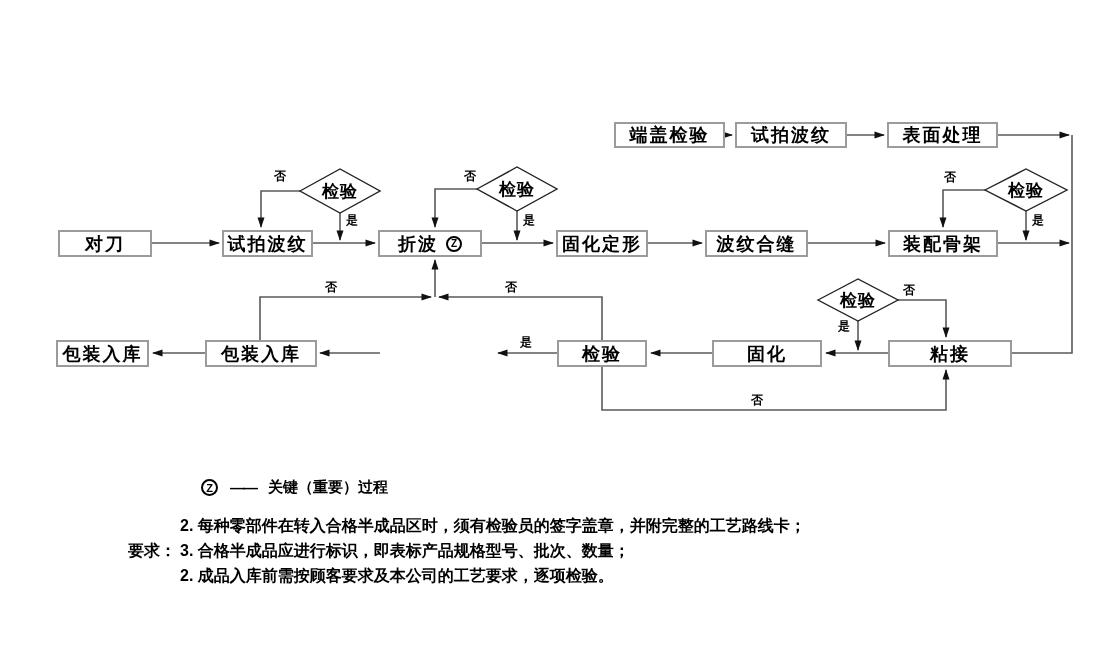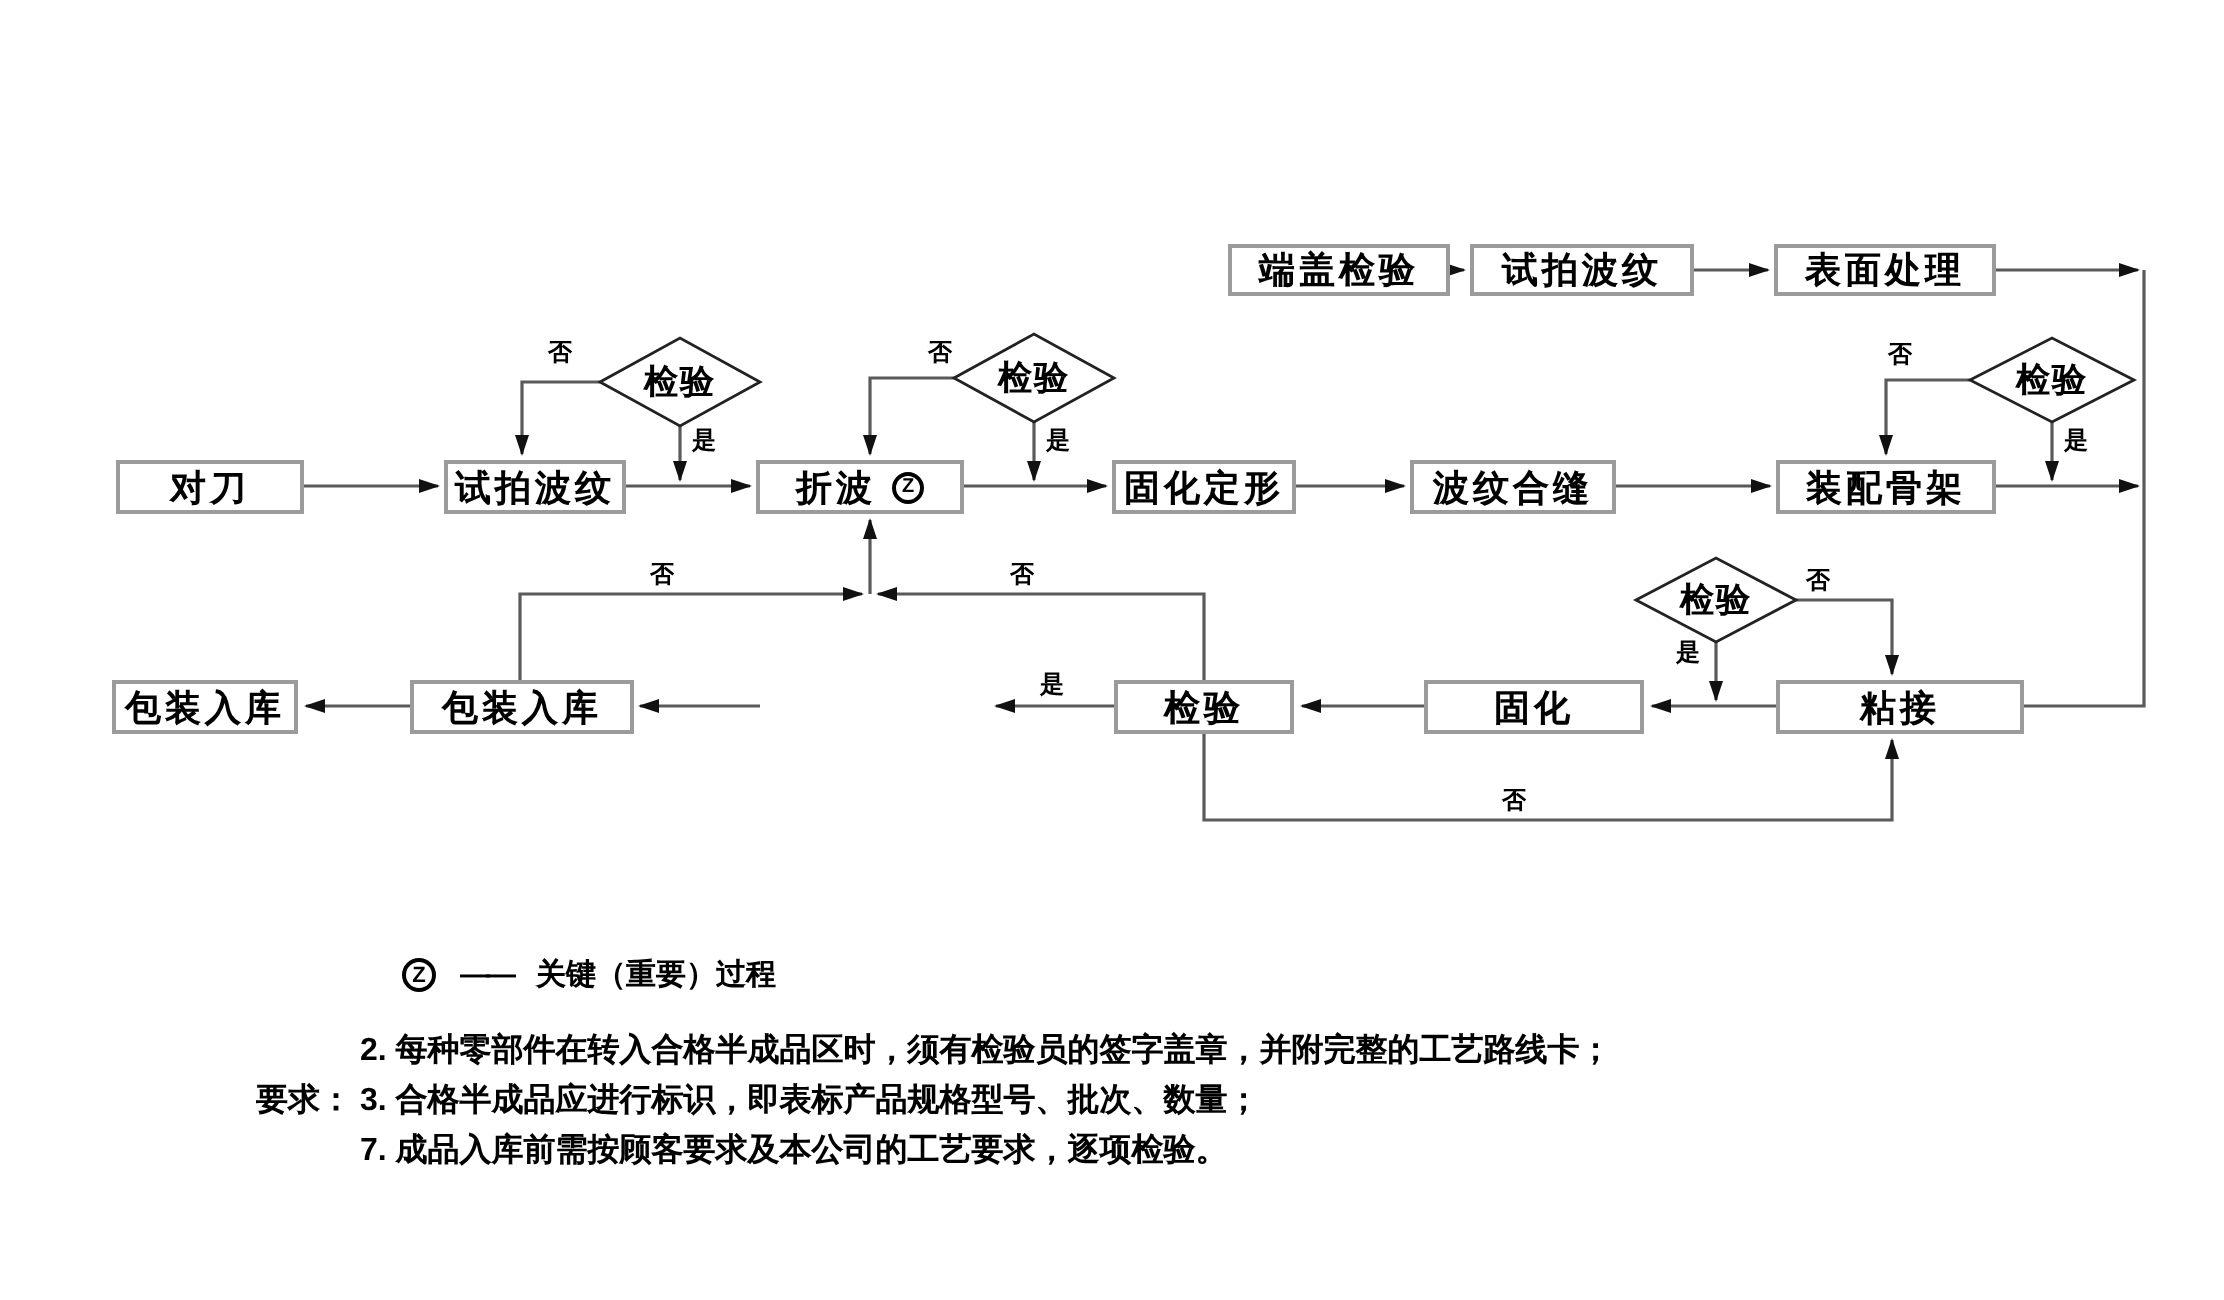--- a/index.html
+++ b/index.html
@@ -135,17 +135,17 @@
     <span class="keymark">Z</span>
     <span class="dash">——</span>
     <span>关键（重要）过程</span>
   </div>
 
   <div class="notes">
     <div>要求：</div>
     <div class="items">
       <div>2. 每种零部件在转入合格半成品区时，须有检验员的签字盖章，并附完整的工艺路线卡；</div>
       <div>3. 合格半成品应进行标识，即表标产品规格型号、批次、数量；</div>
-      <div>7. 成品入库前需按顾客要求及本公司的工艺要求，逐项检验。</div>
+      <div>2. 成品入库前需按顾客要求及本公司的工艺要求，逐项检验。</div>
     </div>
   </div>
 
 </div>
 
 </body></html>

